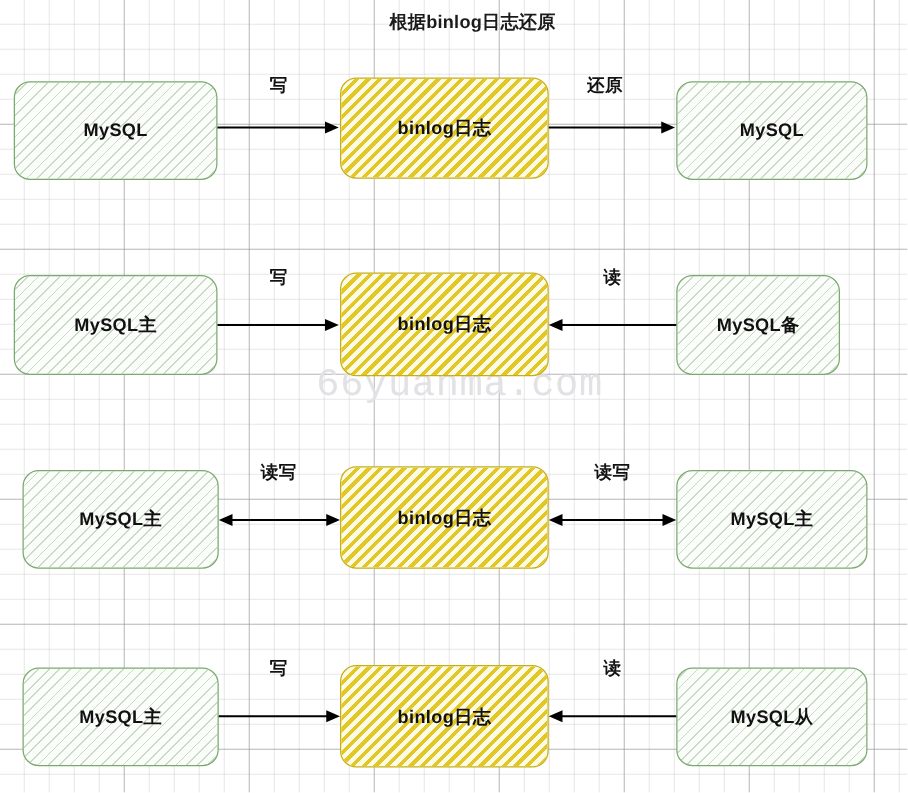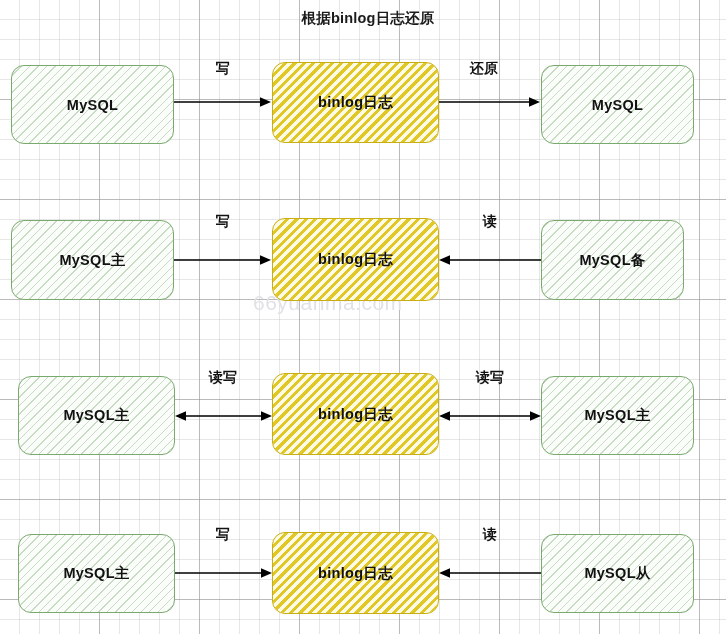--- a/index.html
+++ b/index.html
@@ -33,33 +33,33 @@
       20px 20px,
       20px 20px;
     background-position: -1px -1px, -1px -1px, -1px -1px, -1px -1px;
   }
 
   
   #watermark {
     position: absolute;
     left: 253px;
     top: 291px;
-    font-size: 21px;
+    font-size: 31px;
     letter-spacing: 0.5px;
     color: #e2e2e6;
-    font-family: Liberation Sans, sans-serif;
+    font-family: Liberation Mono, monospace;
     user-select: none;
     white-space: nowrap;
     text-align: right;
   }
 
   
   #title {
     position: absolute;
-    left: 253px;
+    left: 263px;
     top: 8px;
     width: 230px;
     text-align: center;
     font-size: 14.5px;
     font-weight: bold;
     color: #1b1b1b;
     line-height: 1.45;
     letter-spacing: 0.2px;
   }
 
@@ -183,21 +183,21 @@
   <div class="node green" style="left:11px; top:220px; width:163px; height:80px;">
     <span class="hatch"></span>
     <span class="label">MySQL主</span>
   </div>
 
   <div class="node yellow" style="left:272px; top:218px; width:167px; height:83px;">
     <span class="hatch"></span>
     <span class="label">binlog日志</span>
   </div>
 
-  <div class="node green" style="left:541px; top:220px; width:143px; height:80px;">
+  <div class="node green" style="left:541px; top:220px; width:131px; height:80px;">
     <span class="hatch"></span>
     <span class="label">MySQL备</span>
   </div>
 
   <div class="connector" style="left:174px; top:254px; width:98px; height:12px;">
     <svg width="98" height="12" viewBox="0 0 98 12">
       <line x1="0" y1="6" x2="88" y2="6" stroke="#000" stroke-width="1.7"></line>
       <polygon points="97,6 86,1.2 86,10.8" fill="#000"></polygon>
     </svg>
   </div>

